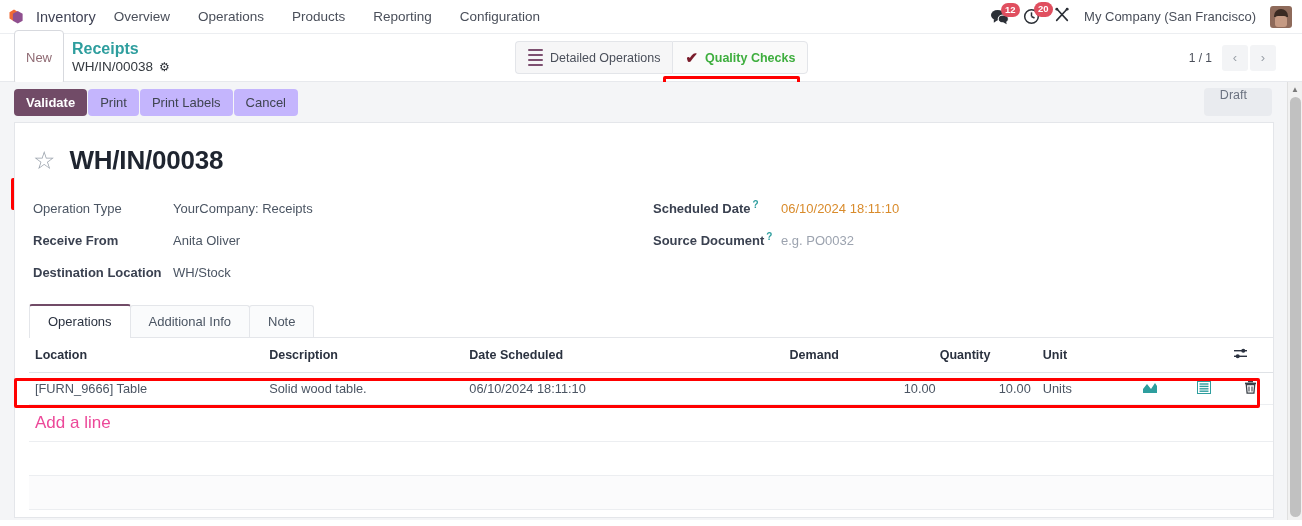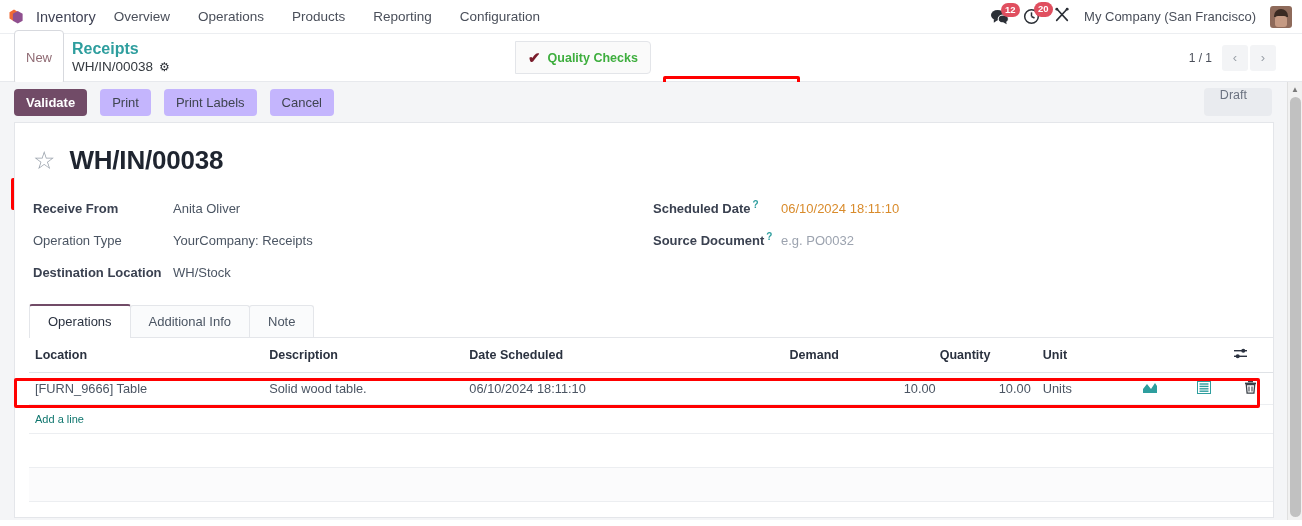--- a/index.html
+++ b/index.html
@@ -171,21 +171,21 @@
     align-items: center;
     padding-left: 14px;
     background: #f4f5f7;
     position: relative;
   }
   .btn {
     font-size: 13px;
     padding: 6px 12px;
     border-radius: 4px;
     cursor: pointer;
-    margin-right: 13px;
+    margin-right: 1px;
     white-space: nowrap;
     font-family: "Liberation Sans", sans-serif;
     border: none;
     text-align: center;
   }
   .btn-primary { background: #714b67; color: #ffffff; font-weight: 600; }
   .btn-secondary { background: #c4b5fd; color: #3f4450; }
 
   .statusbar {
     margin-left: auto;
@@ -313,22 +313,22 @@
   .c-demand { width: 150px; text-align: right; }
   .c-qty { width: 95px; text-align: right; }
   .c-unit { width: 90px; padding-left: 8px !important; }
   .c-ic { width: 54px; text-align: center; }
   .c-opt { width: 40px; text-align: center; }
   .list td.c-unit { color: #4b5563; }
   .icon-teal { color: #2e9e9e; font-size: 14px; cursor: pointer; }
   .icon-trash { color: #3b4149; font-size: 14px; cursor: pointer; }
   .opt-icon { color: #2b3240; font-size: 13px; cursor: pointer; }
   .add-line {
-    color: #0f766e;
-    font-size: 11px;
+    color: #ec4899;
+    font-size: 17px;
     padding: 8px 0 8px 6px;
     cursor: pointer;
     border-bottom: 1px solid #eceef1;
   }
   .filler { height: 34px; border-bottom: 1px solid #eceef1; background: #fff; }
   .filler.gray { background: #fbfbfc; }
 
   
   .scrollbar {
     position: absolute;
@@ -408,20 +408,29 @@
 
   <div class="breadcrumb">
     <div class="bc-parent">Receipts</div>
     <div class="bc-current">
       <span>WH/IN/00038</span>
       <span class="gear-icon">⚙</span>
     </div>
   </div>
 
   <div class="cp-center">
+    <div class="stat-btn">
+      <span class="hamburger-icon">
+          <i></i>
+          <i></i>
+          <i></i>
+          <i></i>
+        </span>
+      <span>Detailed Operations</span>
+    </div>
     <div class="stat-btn quality last">
       <span class="check-icon">✔</span>
       <span>Quality Checks</span>
     </div>
   </div>
   <div class="highlight-box" style="left:663px; top:42px; width:137px; height:37px;"></div>
 
   <div class="pager">
     <span class="pager-count">1 / 1</span>
     <span class="pager-btn">‹</span>
@@ -448,26 +457,26 @@
   <div class="sheet">
 
     <div class="record-title">
       <span class="star-icon">☆</span>
       <span class="record-name">WH/IN/00038</span>
     </div>
 
     <div class="fields">
       <div class="field-col">
         <div class="field-row">
+          <span class="field-label">Operation Type</span>
+          <span class="field-value">YourCompany: Receipts</span>
+        </div>
+        <div class="field-row">
           <span class="field-label bold">Receive From</span>
           <span class="field-value">Anita Oliver</span>
-        </div>
-        <div class="field-row">
-          <span class="field-label">Operation Type</span>
-          <span class="field-value">YourCompany: Receipts</span>
         </div>
         <div class="field-row">
           <span class="field-label bold">Destination Location</span>
           <span class="field-value">WH/Stock</span>
         </div>
       </div>
 
       <div class="field-col right">
         <div class="field-row">
           <span class="field-label bold r">

